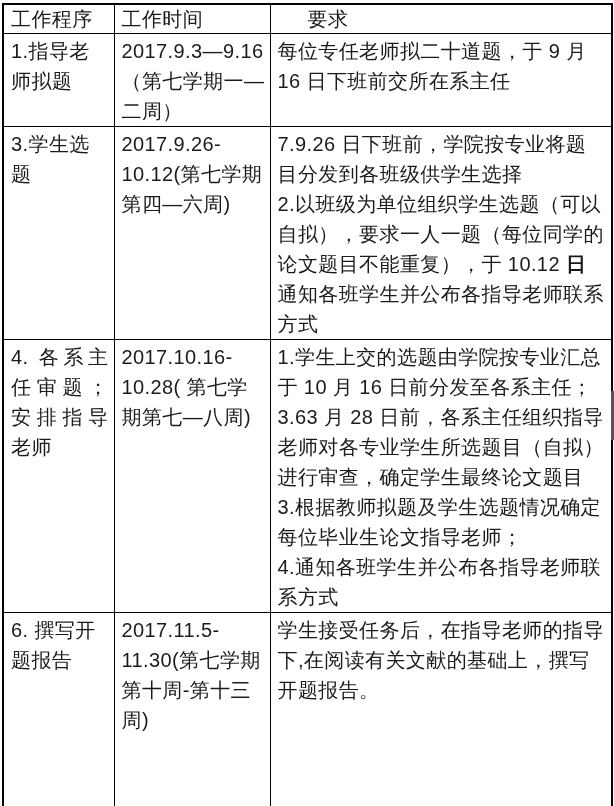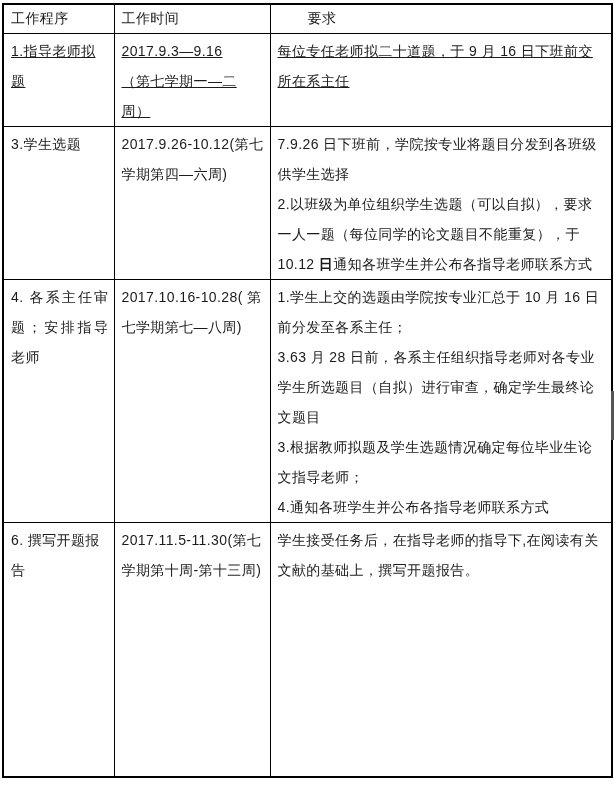--- a/index.html
+++ b/index.html
@@ -24,41 +24,41 @@
     border-collapse: collapse;
     table-layout: fixed;
     border: 2px solid #000000;
   }
   table.schedule col.c1 { width: 111px; }
   table.schedule col.c2 { width: 156px; }
   table.schedule col.c3 { width: 342px; }
   table.schedule th,
   table.schedule td {
     border: 1px solid #000000;
-    font-size: 14px;
+    font-size: 20px;
     letter-spacing: 0.4px;
     vertical-align: top;
     overflow: hidden;
   }
   table.schedule th {
     height: 28px;
     font-weight: normal;
     text-align: left;
     vertical-align: middle;
     padding: 0 4px 0 7px;
   }
   table.schedule th.th-req { padding-left: 37px; }
   table.schedule td {
     padding: 2px 5px 0 7px;
     line-height: 30px;
   }
   td.cell-time { padding-left: 9px; }
   td.cell-justify { text-align: justify; text-justify: inter-character; margin-top: 31px; }
   table.schedule p { margin: 0; }
-  tbody tr:nth-of-type(1) { height: 74px; text-decoration: underline; }
+  tbody tr:nth-of-type(1) { height: 74px; }
   tbody tr:nth-of-type(2) { height: 130px; }
   tbody tr:nth-of-type(3) { height: 152px; margin-left: 34px; }
   tbody tr:nth-of-type(4) { height: 254px; }
   tbody tr:nth-of-type(5) { height: 70px; }
   tbody tr:nth-of-type(6) { height: 93px; }
   .seg-bold { font-weight: bold; }
   .scroll-thumb {
     position: absolute;
     right: 0px;
     top: 391px;

